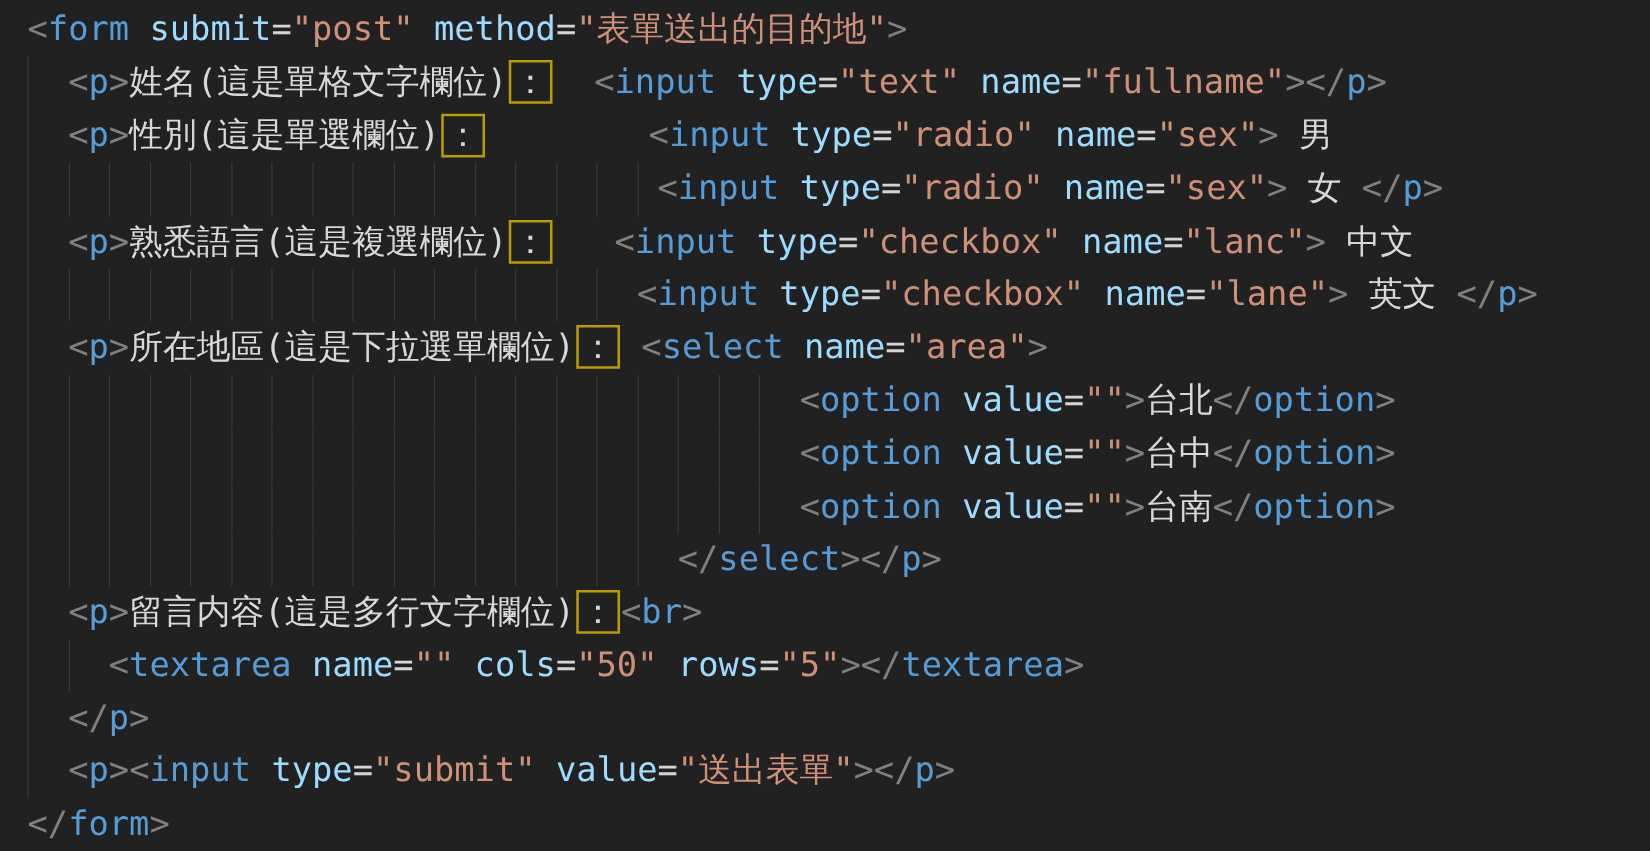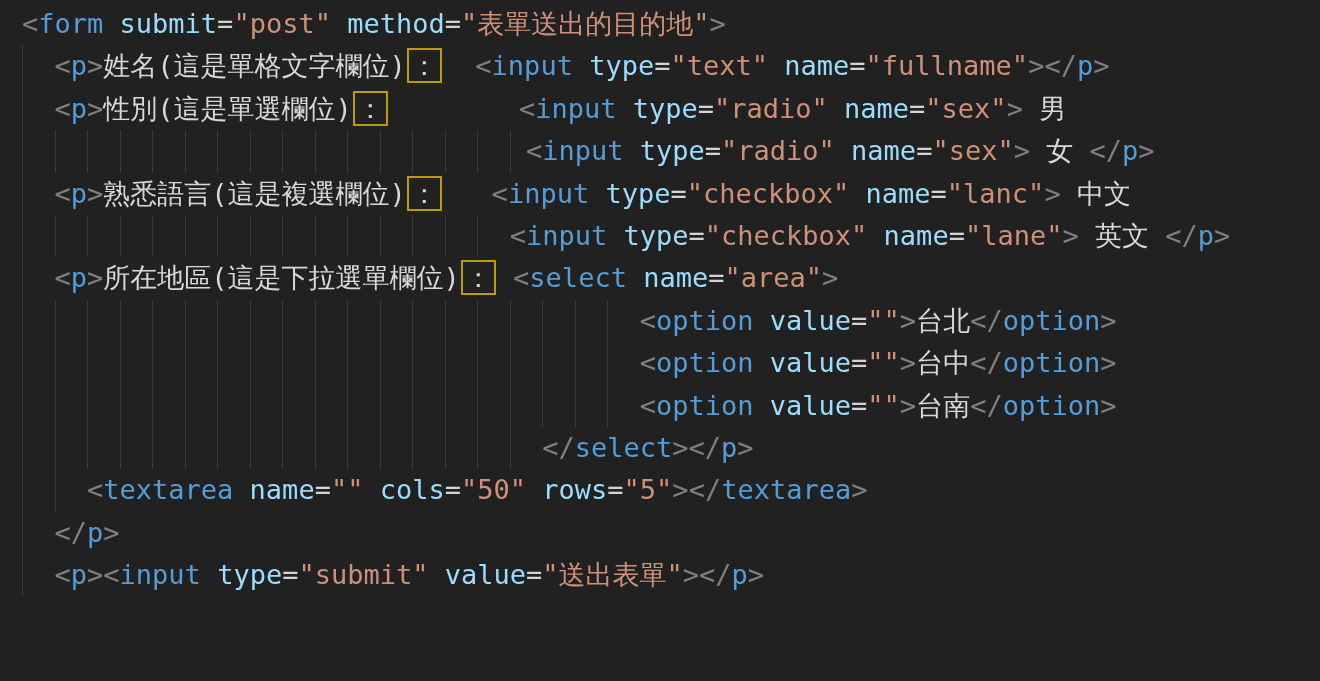--- a/index.html
+++ b/index.html
@@ -46,16 +46,18 @@
     <div class="line"><span class="guide" style="left: 22px;"></span><span class="tk-w">  </span><span class="tk-p">&lt;</span><span class="tk-t">p</span><span class="tk-p">&gt;</span><span class="tk-w">姓名(這是單格文字欄位)</span><span class="tk-b">：</span><span class="tk-w">  </span><span class="tk-p">&lt;</span><span class="tk-t">input</span><span class="tk-w"> </span><span class="tk-a">type</span><span class="tk-e">=</span><span class="tk-s">"text"</span><span class="tk-w"> </span><span class="tk-a">name</span><span class="tk-e">=</span><span class="tk-s">"fullname"</span><span class="tk-p">&gt;</span><span class="tk-p">&lt;/</span><span class="tk-t">p</span><span class="tk-p">&gt;</span></div>
     <div class="line"><span class="guide" style="left: 22px;"></span><span class="tk-w">  </span><span class="tk-p">&lt;</span><span class="tk-t">p</span><span class="tk-p">&gt;</span><span class="tk-w">性別(這是單選欄位)</span><span class="tk-b">：</span><span class="tk-w">        </span><span class="tk-p">&lt;</span><span class="tk-t">input</span><span class="tk-w"> </span><span class="tk-a">type</span><span class="tk-e">=</span><span class="tk-s">"radio"</span><span class="tk-w"> </span><span class="tk-a">name</span><span class="tk-e">=</span><span class="tk-s">"sex"</span><span class="tk-p">&gt;</span><span class="tk-w"> 男</span></div>
     <div class="line"><span class="guide" style="left: 22px;"></span><span class="guide" style="left: 54.52px;"></span><span class="guide" style="left: 87.04px;"></span><span class="guide" style="left: 119.56px;"></span><span class="guide" style="left: 152.08px;"></span><span class="guide" style="left: 184.6px;"></span><span class="guide" style="left: 217.12px;"></span><span class="guide" style="left: 249.64px;"></span><span class="guide" style="left: 282.16px;"></span><span class="guide" style="left: 314.68px;"></span><span class="guide" style="left: 347.2px;"></span><span class="guide" style="left: 379.72px;"></span><span class="guide" style="left: 412.24px;"></span><span class="guide" style="left: 444.76px;"></span><span class="guide" style="left: 477.28px;"></span><span class="guide" style="left: 509.8px;"></span><span class="tk-w">                               </span><span class="tk-p">&lt;</span><span class="tk-t">input</span><span class="tk-w"> </span><span class="tk-a">type</span><span class="tk-e">=</span><span class="tk-s">"radio"</span><span class="tk-w"> </span><span class="tk-a">name</span><span class="tk-e">=</span><span class="tk-s">"sex"</span><span class="tk-p">&gt;</span><span class="tk-w"> 女 </span><span class="tk-p">&lt;/</span><span class="tk-t">p</span><span class="tk-p">&gt;</span></div>
     <div class="line"><span class="guide" style="left: 22px;"></span><span class="tk-w">  </span><span class="tk-p">&lt;</span><span class="tk-t">p</span><span class="tk-p">&gt;</span><span class="tk-w">熟悉語言(這是複選欄位)</span><span class="tk-b">：</span><span class="tk-w">   </span><span class="tk-p">&lt;</span><span class="tk-t">input</span><span class="tk-w"> </span><span class="tk-a">type</span><span class="tk-e">=</span><span class="tk-s">"checkbox"</span><span class="tk-w"> </span><span class="tk-a">name</span><span class="tk-e">=</span><span class="tk-s">"lanc"</span><span class="tk-p">&gt;</span><span class="tk-w"> 中文</span></div>
     <div class="line"><span class="guide" style="left: 22px;"></span><span class="guide" style="left: 54.52px;"></span><span class="guide" style="left: 87.04px;"></span><span class="guide" style="left: 119.56px;"></span><span class="guide" style="left: 152.08px;"></span><span class="guide" style="left: 184.6px;"></span><span class="guide" style="left: 217.12px;"></span><span class="guide" style="left: 249.64px;"></span><span class="guide" style="left: 282.16px;"></span><span class="guide" style="left: 314.68px;"></span><span class="guide" style="left: 347.2px;"></span><span class="guide" style="left: 379.72px;"></span><span class="guide" style="left: 412.24px;"></span><span class="guide" style="left: 444.76px;"></span><span class="guide" style="left: 477.28px;"></span><span class="tk-w">                              </span><span class="tk-p">&lt;</span><span class="tk-t">input</span><span class="tk-w"> </span><span class="tk-a">type</span><span class="tk-e">=</span><span class="tk-s">"checkbox"</span><span class="tk-w"> </span><span class="tk-a">name</span><span class="tk-e">=</span><span class="tk-s">"lane"</span><span class="tk-p">&gt;</span><span class="tk-w"> 英文 </span><span class="tk-p">&lt;/</span><span class="tk-t">p</span><span class="tk-p">&gt;</span></div>
     <div class="line"><span class="guide" style="left: 22px;"></span><span class="tk-w">  </span><span class="tk-p">&lt;</span><span class="tk-t">p</span><span class="tk-p">&gt;</span><span class="tk-w">所在地區(這是下拉選單欄位)</span><span class="tk-b">：</span><span class="tk-w"> </span><span class="tk-p">&lt;</span><span class="tk-t">select</span><span class="tk-w"> </span><span class="tk-a">name</span><span class="tk-e">=</span><span class="tk-s">"area"</span><span class="tk-p">&gt;</span></div>
     <div class="line"><span class="guide" style="left: 22px;"></span><span class="guide" style="left: 54.52px;"></span><span class="guide" style="left: 87.04px;"></span><span class="guide" style="left: 119.56px;"></span><span class="guide" style="left: 152.08px;"></span><span class="guide" style="left: 184.6px;"></span><span class="guide" style="left: 217.12px;"></span><span class="guide" style="left: 249.64px;"></span><span class="guide" style="left: 282.16px;"></span><span class="guide" style="left: 314.68px;"></span><span class="guide" style="left: 347.2px;"></span><span class="guide" style="left: 379.72px;"></span><span class="guide" style="left: 412.24px;"></span><span class="guide" style="left: 444.76px;"></span><span class="guide" style="left: 477.28px;"></span><span class="guide" style="left: 509.8px;"></span><span class="guide" style="left: 542.32px;"></span><span class="guide" style="left: 574.84px;"></span><span class="guide" style="left: 607.36px;"></span><span class="tk-w">                                      </span><span class="tk-p">&lt;</span><span class="tk-t">option</span><span class="tk-w"> </span><span class="tk-a">value</span><span class="tk-e">=</span><span class="tk-s">""</span><span class="tk-p">&gt;</span><span class="tk-w">台北</span><span class="tk-p">&lt;/</span><span class="tk-t">option</span><span class="tk-p">&gt;</span></div>
     <div class="line"><span class="guide" style="left: 22px;"></span><span class="guide" style="left: 54.52px;"></span><span class="guide" style="left: 87.04px;"></span><span class="guide" style="left: 119.56px;"></span><span class="guide" style="left: 152.08px;"></span><span class="guide" style="left: 184.6px;"></span><span class="guide" style="left: 217.12px;"></span><span class="guide" style="left: 249.64px;"></span><span class="guide" style="left: 282.16px;"></span><span class="guide" style="left: 314.68px;"></span><span class="guide" style="left: 347.2px;"></span><span class="guide" style="left: 379.72px;"></span><span class="guide" style="left: 412.24px;"></span><span class="guide" style="left: 444.76px;"></span><span class="guide" style="left: 477.28px;"></span><span class="guide" style="left: 509.8px;"></span><span class="guide" style="left: 542.32px;"></span><span class="guide" style="left: 574.84px;"></span><span class="guide" style="left: 607.36px;"></span><span class="tk-w">                                      </span><span class="tk-p">&lt;</span><span class="tk-t">option</span><span class="tk-w"> </span><span class="tk-a">value</span><span class="tk-e">=</span><span class="tk-s">""</span><span class="tk-p">&gt;</span><span class="tk-w">台中</span><span class="tk-p">&lt;/</span><span class="tk-t">option</span><span class="tk-p">&gt;</span></div>
     <div class="line"><span class="guide" style="left: 22px;"></span><span class="guide" style="left: 54.52px;"></span><span class="guide" style="left: 87.04px;"></span><span class="guide" style="left: 119.56px;"></span><span class="guide" style="left: 152.08px;"></span><span class="guide" style="left: 184.6px;"></span><span class="guide" style="left: 217.12px;"></span><span class="guide" style="left: 249.64px;"></span><span class="guide" style="left: 282.16px;"></span><span class="guide" style="left: 314.68px;"></span><span class="guide" style="left: 347.2px;"></span><span class="guide" style="left: 379.72px;"></span><span class="guide" style="left: 412.24px;"></span><span class="guide" style="left: 444.76px;"></span><span class="guide" style="left: 477.28px;"></span><span class="guide" style="left: 509.8px;"></span><span class="guide" style="left: 542.32px;"></span><span class="guide" style="left: 574.84px;"></span><span class="guide" style="left: 607.36px;"></span><span class="tk-w">                                      </span><span class="tk-p">&lt;</span><span class="tk-t">option</span><span class="tk-w"> </span><span class="tk-a">value</span><span class="tk-e">=</span><span class="tk-s">""</span><span class="tk-p">&gt;</span><span class="tk-w">台南</span><span class="tk-p">&lt;/</span><span class="tk-t">option</span><span class="tk-p">&gt;</span></div>
     <div class="line"><span class="guide" style="left: 22px;"></span><span class="guide" style="left: 54.52px;"></span><span class="guide" style="left: 87.04px;"></span><span class="guide" style="left: 119.56px;"></span><span class="guide" style="left: 152.08px;"></span><span class="guide" style="left: 184.6px;"></span><span class="guide" style="left: 217.12px;"></span><span class="guide" style="left: 249.64px;"></span><span class="guide" style="left: 282.16px;"></span><span class="guide" style="left: 314.68px;"></span><span class="guide" style="left: 347.2px;"></span><span class="guide" style="left: 379.72px;"></span><span class="guide" style="left: 412.24px;"></span><span class="guide" style="left: 444.76px;"></span><span class="guide" style="left: 477.28px;"></span><span class="guide" style="left: 509.8px;"></span><span class="tk-w">                                </span><span class="tk-p">&lt;/</span><span class="tk-t">select</span><span class="tk-p">&gt;</span><span class="tk-p">&lt;/</span><span class="tk-t">p</span><span class="tk-p">&gt;</span></div>
+    <div class="line"><span class="guide" style="left: 22px;"></span><span class="tk-w">  </span><span class="tk-p">&lt;</span><span class="tk-t">p</span><span class="tk-p">&gt;</span><span class="tk-w">留言内容(這是多行文字欄位)</span><span class="tk-b">：</span><span class="tk-p">&lt;</span><span class="tk-t">br</span><span class="tk-p">&gt;</span></div>
     <div class="line"><span class="guide" style="left: 22px;"></span><span class="guide" style="left: 54.52px;"></span><span class="tk-w">    </span><span class="tk-p">&lt;</span><span class="tk-t">textarea</span><span class="tk-w"> </span><span class="tk-a">name</span><span class="tk-e">=</span><span class="tk-s">""</span><span class="tk-w"> </span><span class="tk-a">cols</span><span class="tk-e">=</span><span class="tk-s">"50"</span><span class="tk-w"> </span><span class="tk-a">rows</span><span class="tk-e">=</span><span class="tk-s">"5"</span><span class="tk-p">&gt;</span><span class="tk-p">&lt;/</span><span class="tk-t">textarea</span><span class="tk-p">&gt;</span></div>
     <div class="line"><span class="guide" style="left: 22px;"></span><span class="tk-w">  </span><span class="tk-p">&lt;/</span><span class="tk-t">p</span><span class="tk-p">&gt;</span></div>
     <div class="line"><span class="guide" style="left: 22px;"></span><span class="tk-w">  </span><span class="tk-p">&lt;</span><span class="tk-t">p</span><span class="tk-p">&gt;</span><span class="tk-p">&lt;</span><span class="tk-t">input</span><span class="tk-w"> </span><span class="tk-a">type</span><span class="tk-e">=</span><span class="tk-s">"submit"</span><span class="tk-w"> </span><span class="tk-a">value</span><span class="tk-e">=</span><span class="tk-s">"送出表單"</span><span class="tk-p">&gt;</span><span class="tk-p">&lt;/</span><span class="tk-t">p</span><span class="tk-p">&gt;</span></div>
+    <div class="line"><span class="tk-p">&lt;/</span><span class="tk-t">form</span><span class="tk-p">&gt;</span></div>
   </div>
 
 </body></html>

